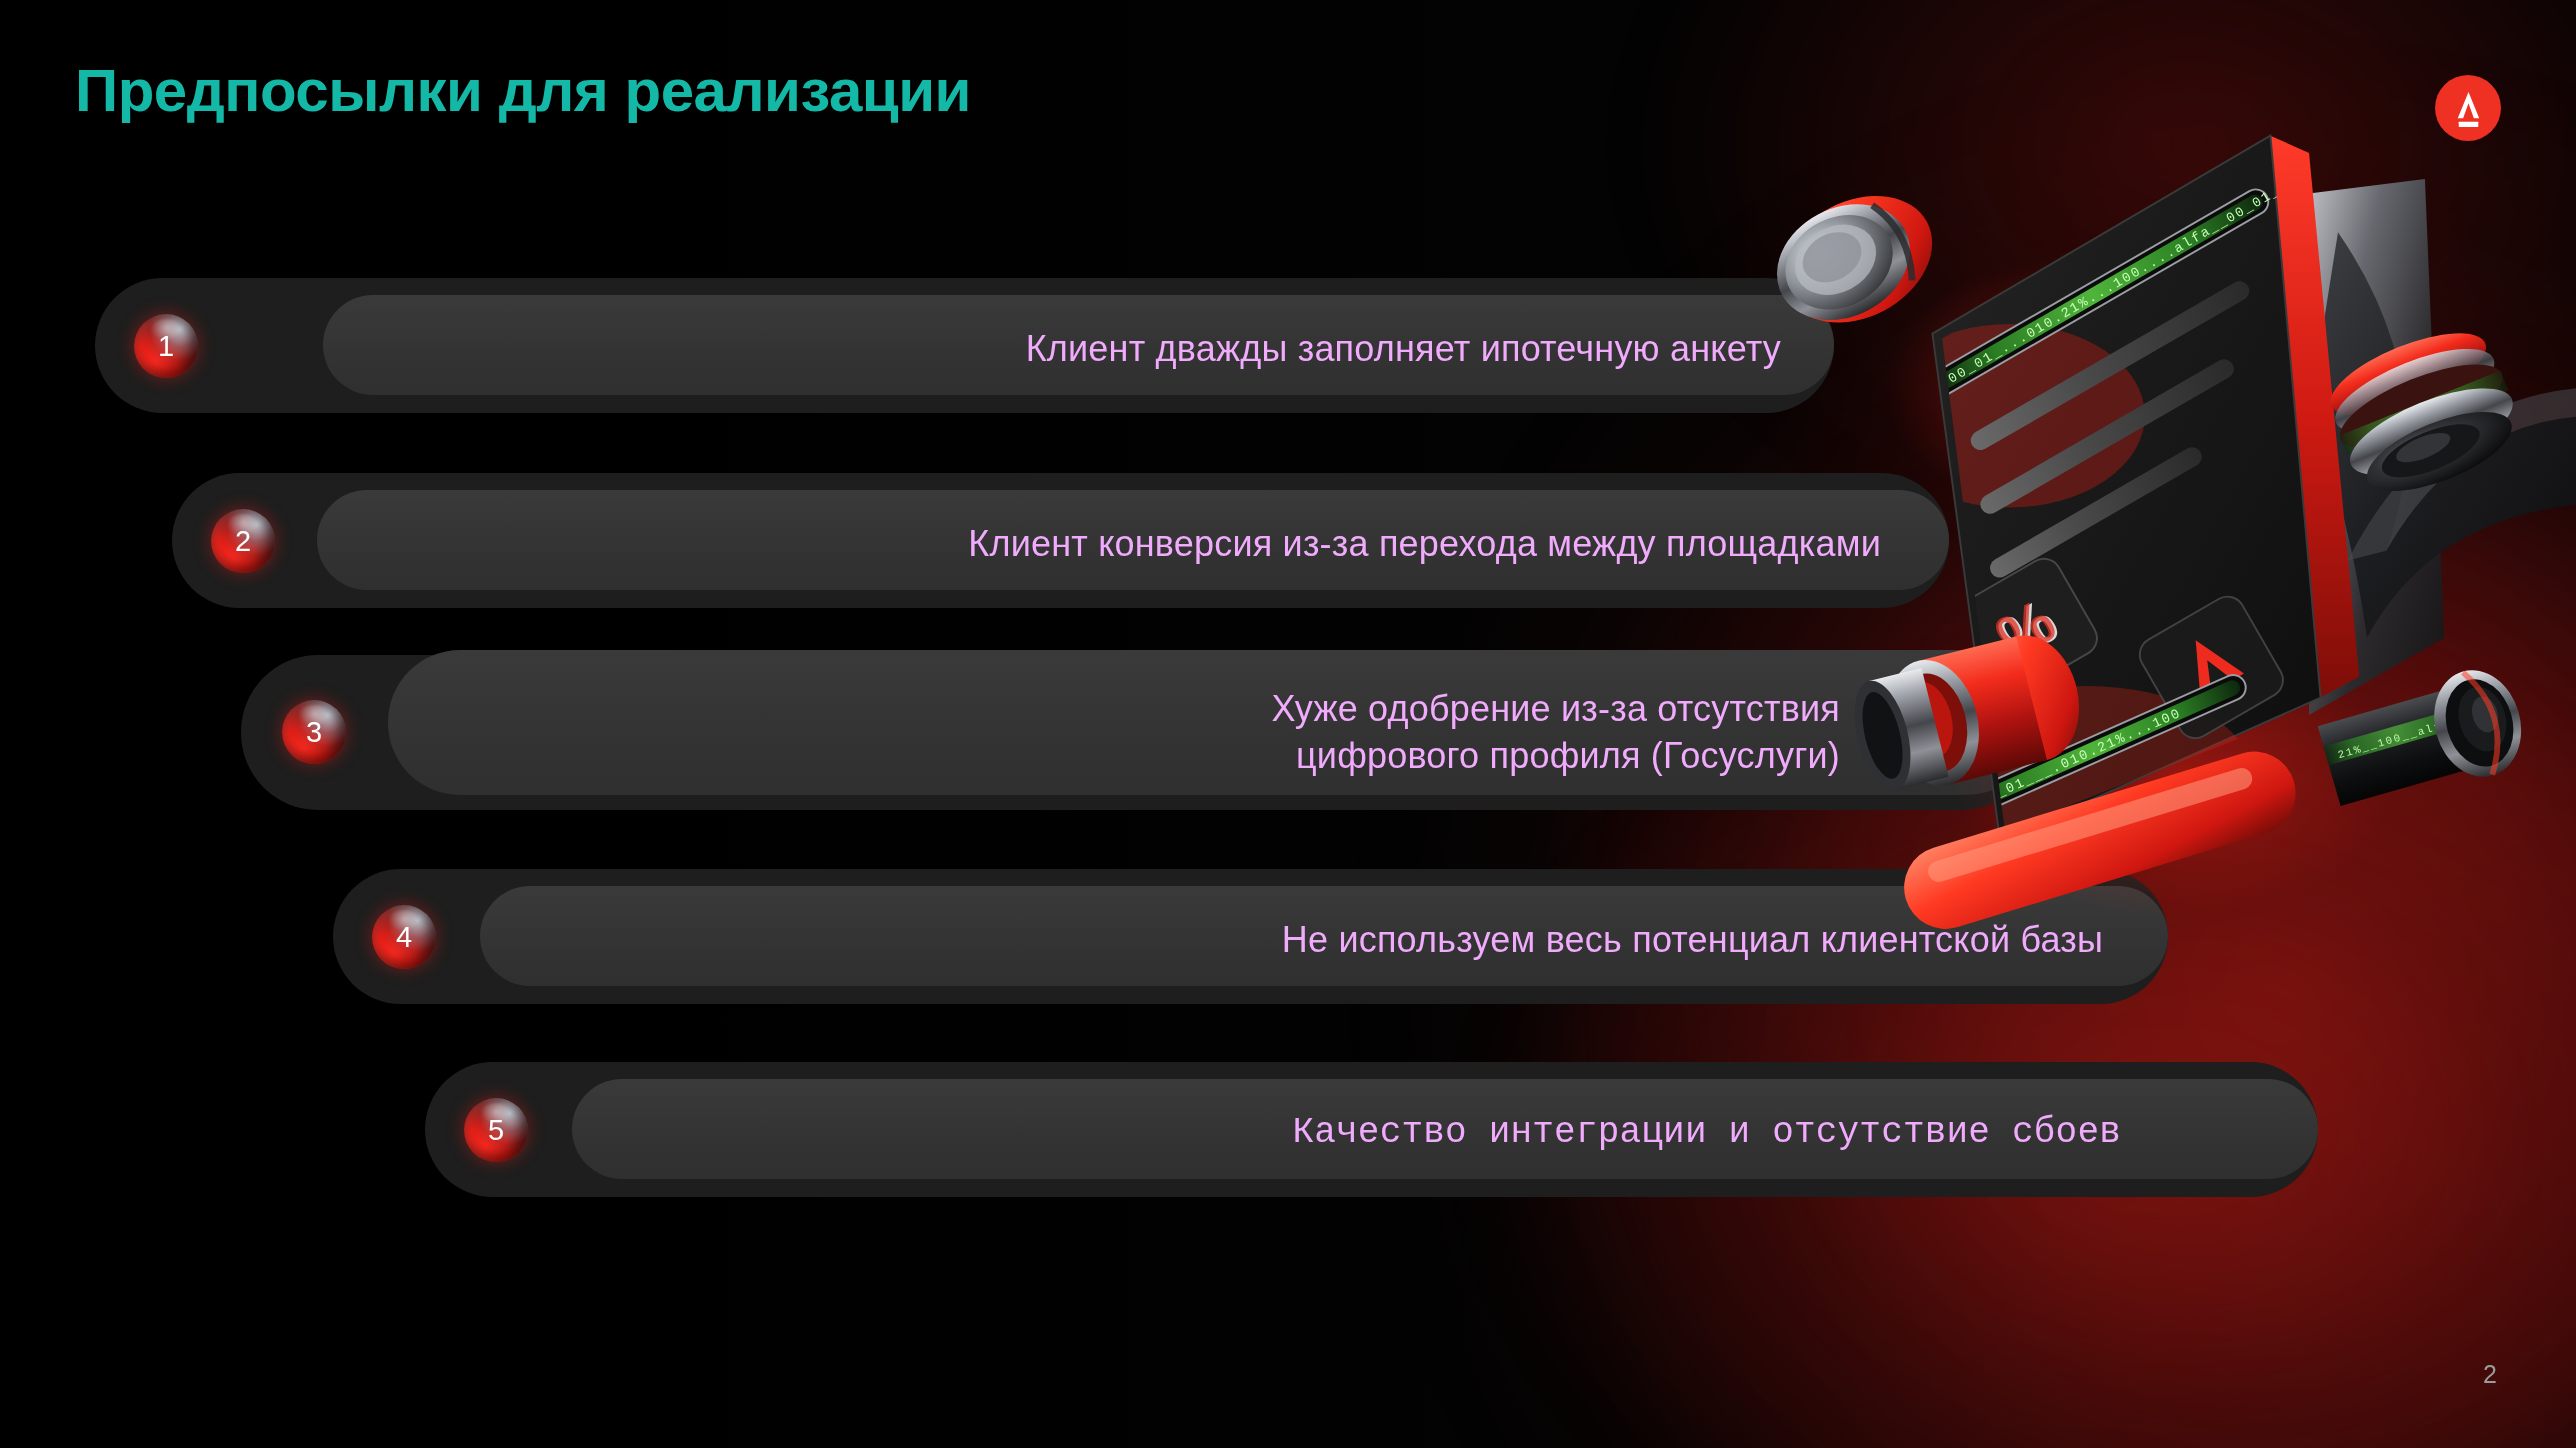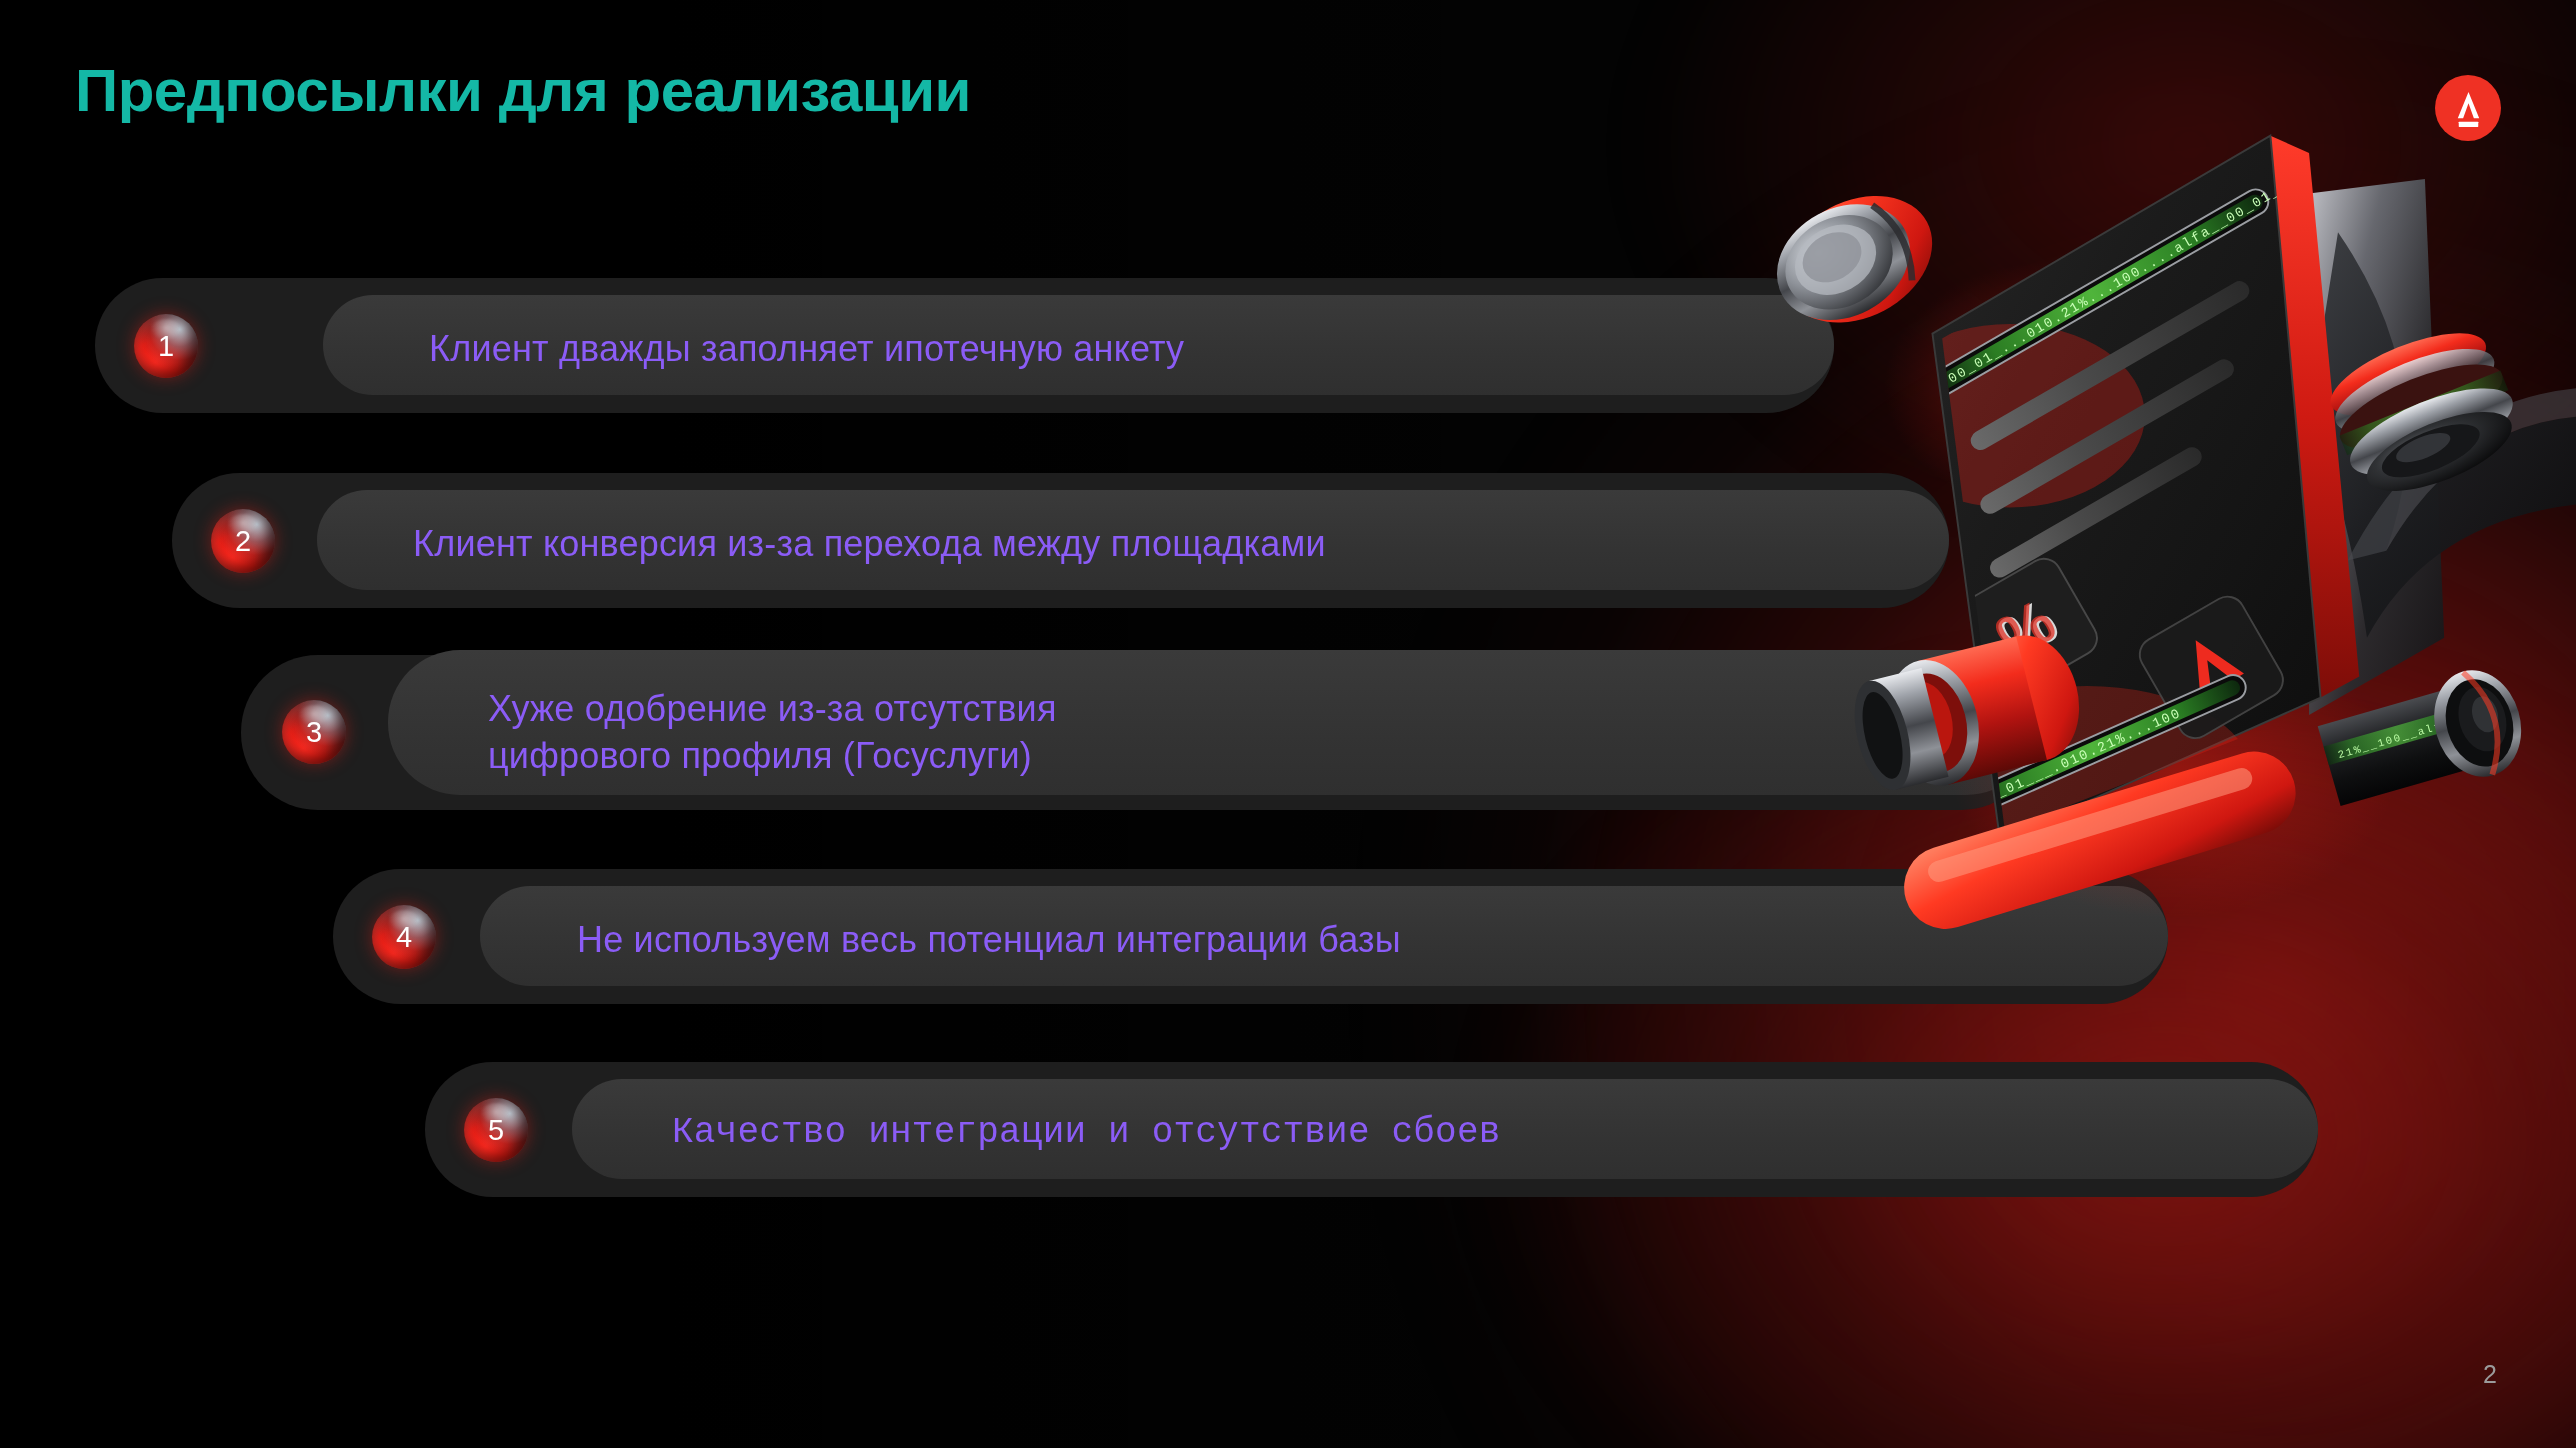--- a/index.html
+++ b/index.html
@@ -128,27 +128,28 @@
     position:relative;
     z-index:3;
     font-size:29px;
     color:#ffffff;
     font-weight:normal;
     line-height:1;
   }
 
   .row-text {
     position:relative;
-    color:#8b5cf6;
+    color:#f0abfc;
     font-size:36px;
     font-weight:normal;
     line-height:1.30;
     letter-spacing:0.2px;
     white-space:pre-line;
     z-index:4;
+    text-align:right;
   }
 
   
   .art {
     position:absolute;
     left:1768px; top:97px;
     width:831px; height:927px;
     z-index:35;
     pointer-events:none;
   }
@@ -389,21 +390,21 @@
       <div class="row-text" style="position:absolute; left:247px; top:31px; width:1352px;">Хуже одобрение из-за отсутствия
 цифрового профиля (Госуслуги)</div>
     </div>
 
     <div class="row" style="left:333px; top:869px; width:1835px;">
       <div class="outer-pill" style="width:1835px;"></div>
       <div class="inner-pill" style="left:147px; width:1688px;"></div>
       <div class="badge" style="left:39px; top:36px;">
         <span class="badge-num">4</span>
       </div>
-      <div class="row-text" style="position:absolute; left:244px; top:48px; width:1526px;">Не используем весь потенциал интеграции базы</div>
+      <div class="row-text" style="position:absolute; left:244px; top:48px; width:1526px;">Не используем весь потенциал клиентской базы</div>
     </div>
 
     <div class="row" style="left:425px; top:1062px; width:1893px;">
       <div class="outer-pill" style="width:1893px;"></div>
       <div class="inner-pill" style="left:147px; width:1746px;"></div>
       <div class="badge" style="left:39px; top:36px;">
         <span class="badge-num">5</span>
       </div>
       <div class="row-text" style="position:absolute; left:247px; top:48px; width:1449px;font-family:Liberation Mono, monospace;">Качество интеграции и отсутствие сбоев</div>
     </div>

